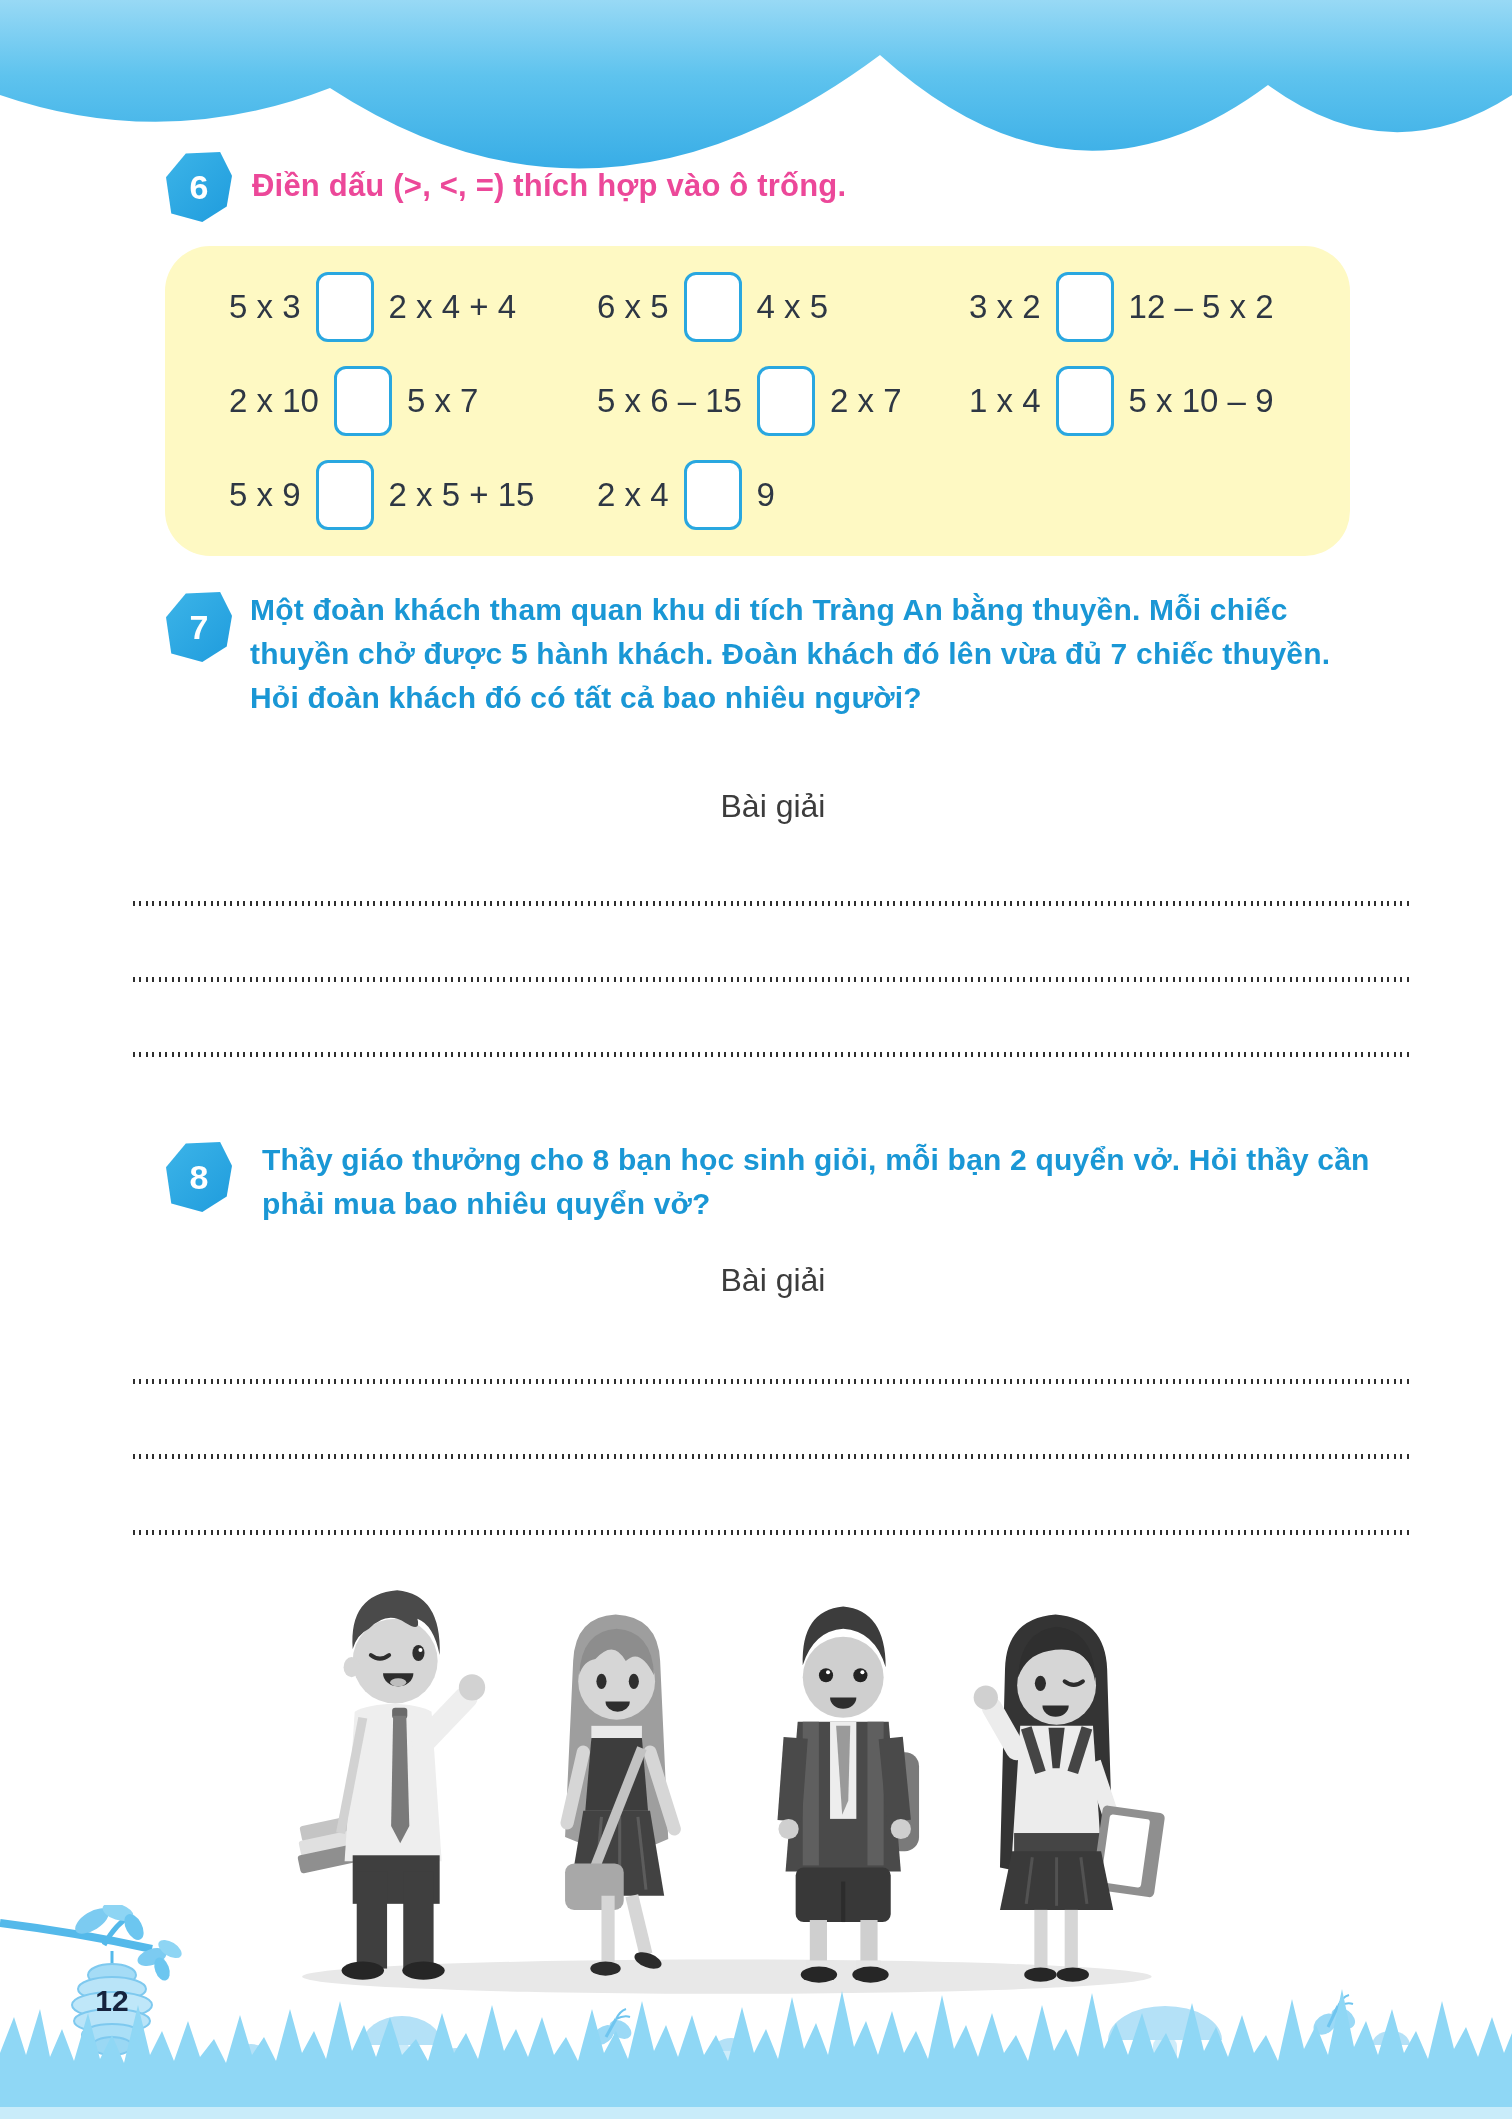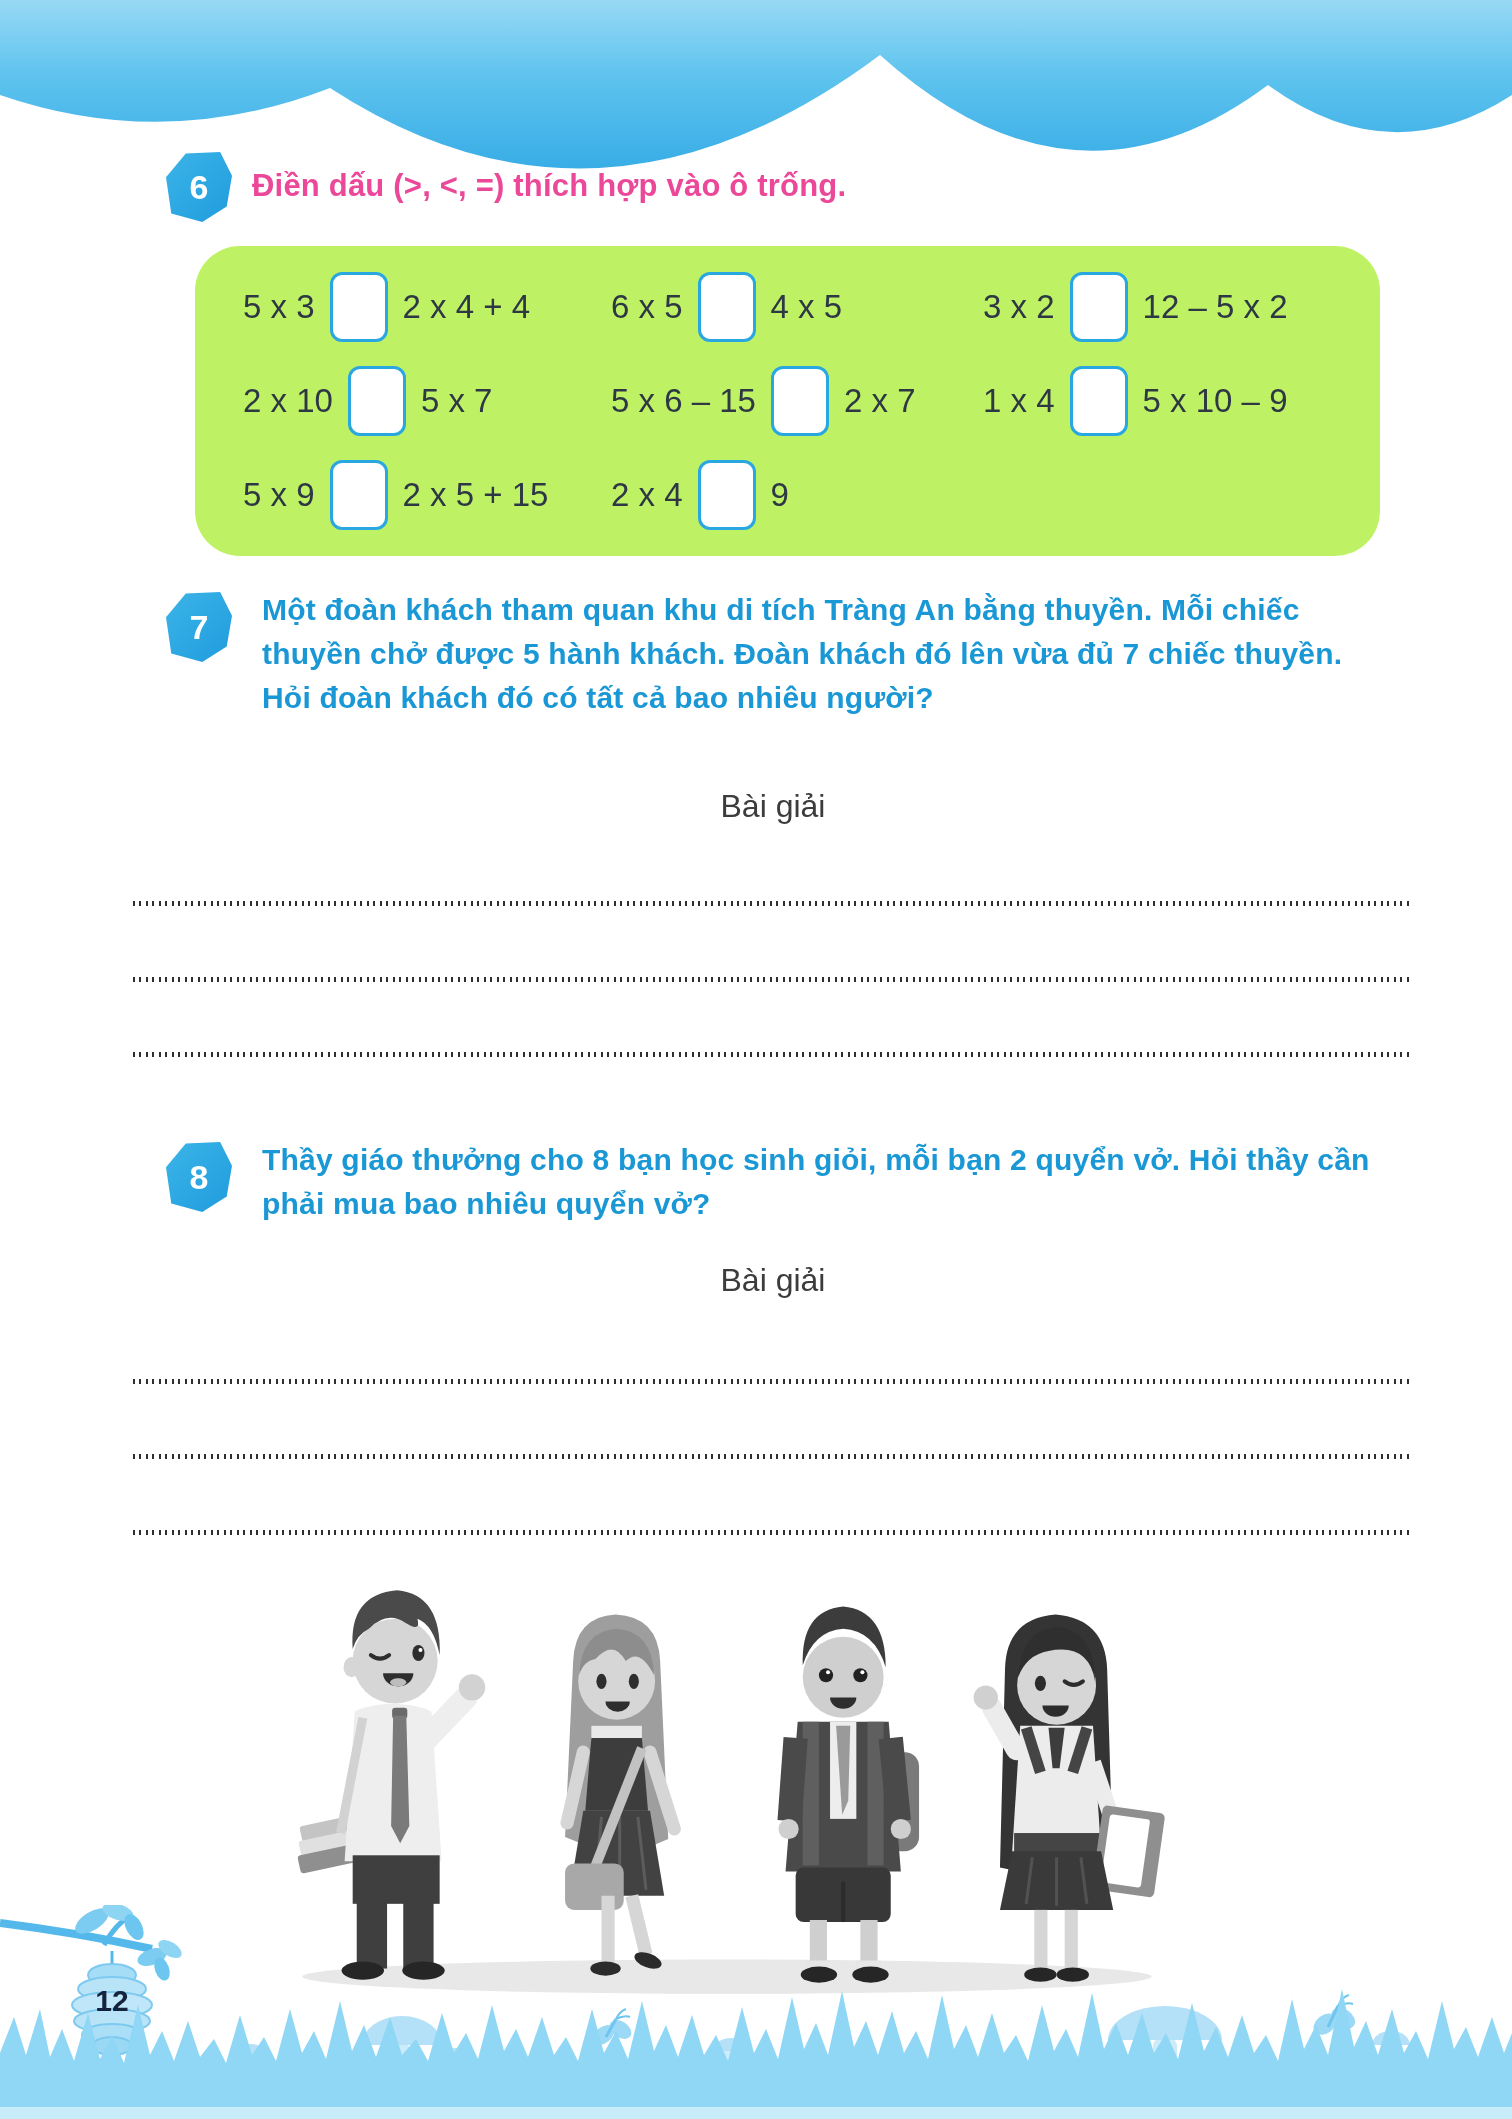--- a/index.html
+++ b/index.html
@@ -9,23 +9,23 @@
 
   
   .badge{width:66px;height:70px;display:flex;align-items:center;justify-content:center;
          background:linear-gradient(135deg,#3cb4e8,#1f9cdd);
          clip-path:polygon(30% 2%,82% 0%,100% 34%,92% 78%,55% 100%,8% 88%,0% 36%);
          color:#ffffff;font-size:34px;font-weight:bold;}
 
   .ex-title{color:#ec4899;font-size:31px;font-weight:bold;letter-spacing:.2px;}
   .problem-text{color:#1a97d5;font-size:30px;font-weight:bold;line-height:44px;letter-spacing:.2px;}
 
-  .panel{background:#bef264;border-radius:45px;
+  .panel{background:#fef9c3;border-radius:45px;
          display:grid;grid-template-columns:368px 372px auto;grid-template-rows:1fr 1fr 1fr;
-         padding:14px 20px 14px 48px;box-sizing:border-box;margin-left:30px;}
+         padding:14px 20px 14px 64px;box-sizing:border-box;}
   .eq-cell{display:flex;align-items:center;gap:15px;color:#2e3744;font-size:33px;}
   .abox{display:inline-block;width:52px;height:64px;background:#ffffff;
         border:3px solid #29a7e0;border-radius:12px;flex:0 0 auto;}
 
   .solution-label{color:#3c3c3c;font-size:32px;text-align:center;}
   .dotline{height:5px;background:repeating-linear-gradient(90deg,#2f2f2f 0 2px,transparent 2px 6.5px);}
 </style>
 </head>
 <body>
 
@@ -86,21 +86,21 @@
     <div class="eq-cell">
       <span>2 x 4</span>
       <span class="abox"></span>
       <span>9</span>
     </div>
   </div>
 
   <div class="abs badge" style="left:166px;top:592px;">
     <span>7</span>
   </div>
-  <div class="abs problem-text" style="left:250px;top:588px;width:1120px;margin-left:12px;">Một đoàn khách tham quan khu di tích Tràng An bằng thuyền. Mỗi chiếc thuyền chở được 5 hành khách. Đoàn khách đó lên vừa đủ 7 chiếc thuyền. Hỏi đoàn khách đó có tất cả bao nhiêu người?</div>
+  <div class="abs problem-text" style="left:250px;top:588px;width:1120px;">Một đoàn khách tham quan khu di tích Tràng An bằng thuyền. Mỗi chiếc thuyền chở được 5 hành khách. Đoàn khách đó lên vừa đủ 7 chiếc thuyền. Hỏi đoàn khách đó có tất cả bao nhiêu người?</div>
 
   <div class="abs solution-label" style="left:133px;top:788px;width:1280px;">Bài giải</div>
   <div class="abs dotline" style="left:133px;top:901px;width:1280px;"></div>
   <div class="abs dotline" style="left:133px;top:977px;width:1280px;"></div>
   <div class="abs dotline" style="left:133px;top:1052px;width:1280px;"></div>
 
   <div class="abs badge" style="left:166px;top:1142px;">
     <span>8</span>
   </div>
   <div class="abs problem-text" style="left:262px;top:1138px;width:1120px;">Thầy giáo thưởng cho 8 bạn học sinh giỏi, mỗi bạn 2 quyển vở. Hỏi thầy cần phải mua bao nhiêu quyển vở?</div>

